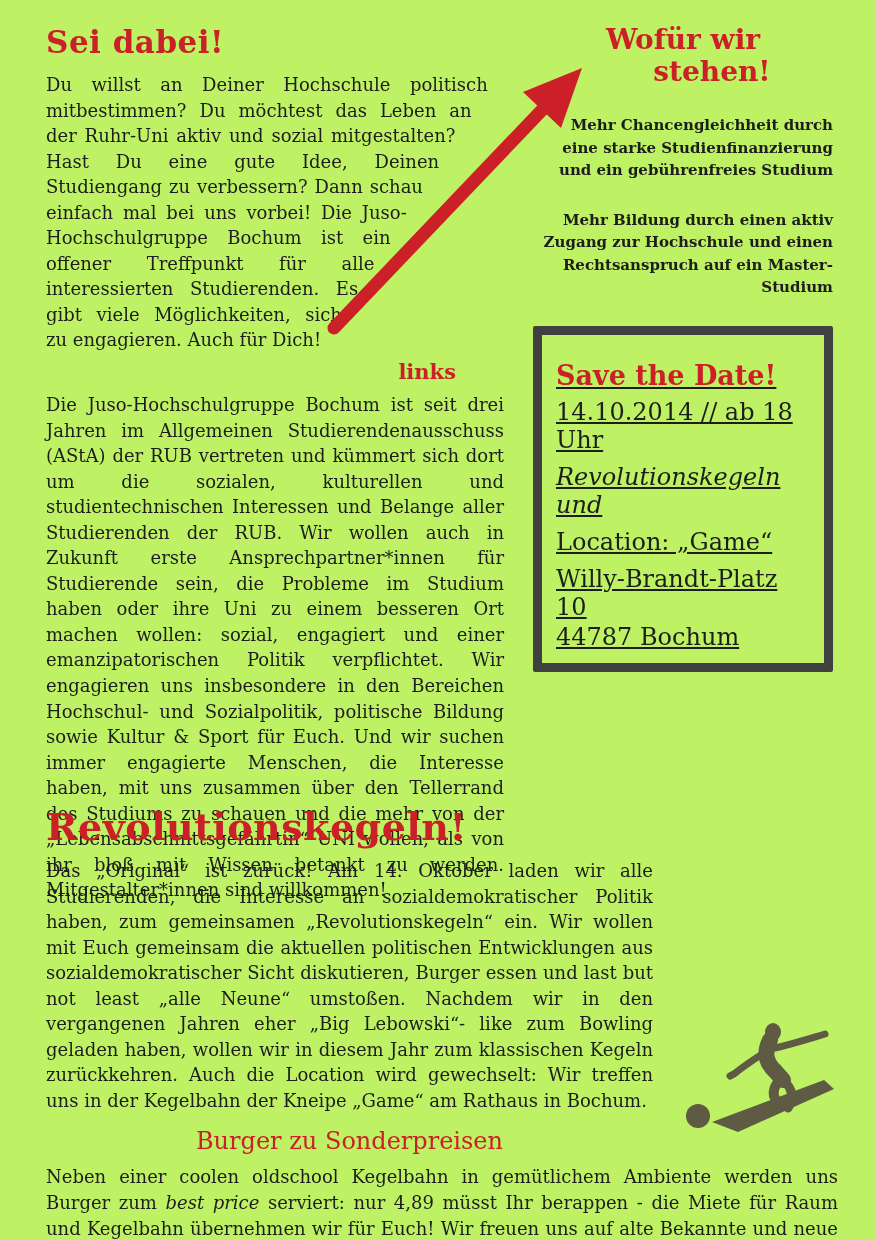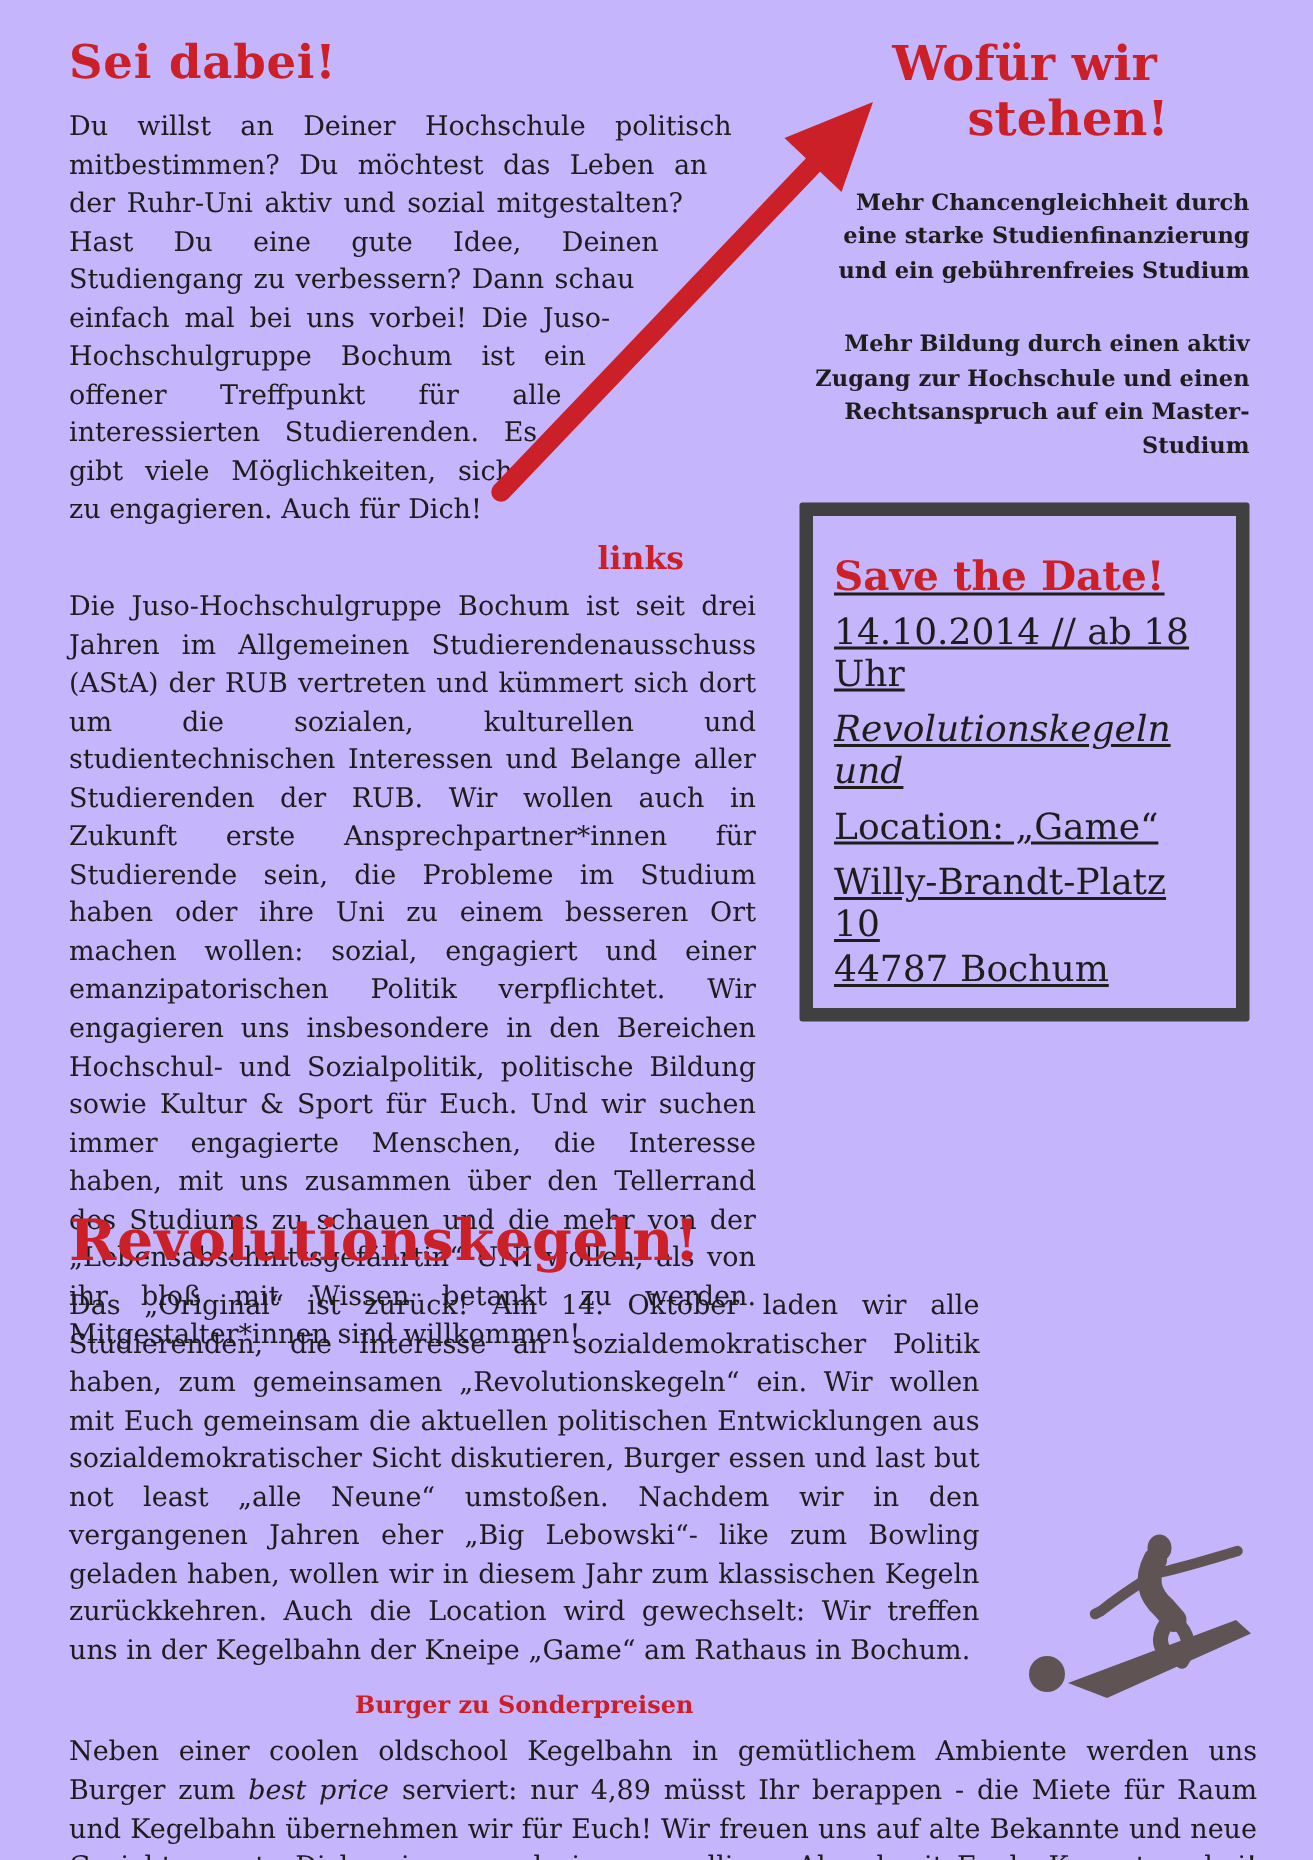--- a/index.html
+++ b/index.html
@@ -1,49 +1,49 @@
 <!DOCTYPE html>
 <html><head>
 <meta charset="utf-8">
 <style>
   * { margin:0; padding:0; box-sizing:border-box; }
   html,body { background:#ffffff; }
   .page {
     position:relative; width:875px; height:1240px; overflow:hidden;
-    background:#c4b5fd; color:#1d1d1b;
+    background:#bef264; color:#1d1d1b;
     font-family:"DejaVu Serif", serif;
   }
   
   .left-col { position:absolute; left:46px; top:24px; width:458px; }
   .h-sei { font-size:31px; font-weight:bold; color:#cb2027; letter-spacing:.5px; margin-bottom:12px; }
   .body-text { font-size:18px; line-height:1.42; text-align:justify; }
   .arrow-spacer {
     float:right; width:170px; height:228px; margin-top:40px;
     shape-outside: polygon(100% 0%, 100% 100%, 0% 100%);
   }
   .slogan { display:flex; align-items:baseline; color:#cb2027; font-weight:bold;
             font-size:21px; margin:6px 0 8px 10px; }
   .slogan-right { margin-left:auto; margin-right:48px; }
   .para2 { margin-top:2px; }
   
   .right-col { position:absolute; left:533px; top:24px; width:300px; }
-  .h-wofur { color:#cb2027; font-weight:bold; font-size:32px; line-height:1.15;
+  .h-wofur { color:#cb2027; font-weight:bold; font-size:28px; line-height:1.15;
              text-align:center; margin-bottom:26px; }
   .h-wofur .line2 { display:block; padding-left:58px; }
   .point { font-weight:bold; font-size:15px; line-height:1.5; text-align:right; margin-bottom:27px; }
   .save-box { border:9px solid #404040; border-radius:2px; padding:25px 14px 10px; margin-top:0;text-decoration:underline; }
   .save-title { color:#cb2027; font-weight:bold; font-size:27px; margin-bottom:7px; }
   .save-line { font-size:24px; margin-bottom:9px; }
   .save-line.italic { font-style:italic; }
   .save-line.tight { margin-bottom:2px; }
   
   .bottom-sec { position:absolute; left:46px; top:804px; width:792px; }
   .sil-spacer { float:right; width:185px; height:134px; margin-top:205px; }
   .h-revol { color:#cb2027; font-weight:bold; font-size:38px; letter-spacing:.5px; margin-bottom:9px; }
-  .h-burger { color:#cb2027; font-weight:bold; font-size:16px; text-align:center; margin:14px 0 9px; }
+  .h-burger { color:#cb2027; font-weight:normal; font-size:24px; text-align:center; margin:14px 0 9px; }
   .italic { font-style:italic; }
   
   .arrow-svg { position:absolute; left:320px; top:54px; width:272px; height:288px; pointer-events:none; }
   .sil-svg   { position:absolute; left:682px; top:1018px; width:166px; height:124px; opacity:.9; pointer-events:none; }
 </style>
 </head>
 <body>
 
 <div class="page">
 

